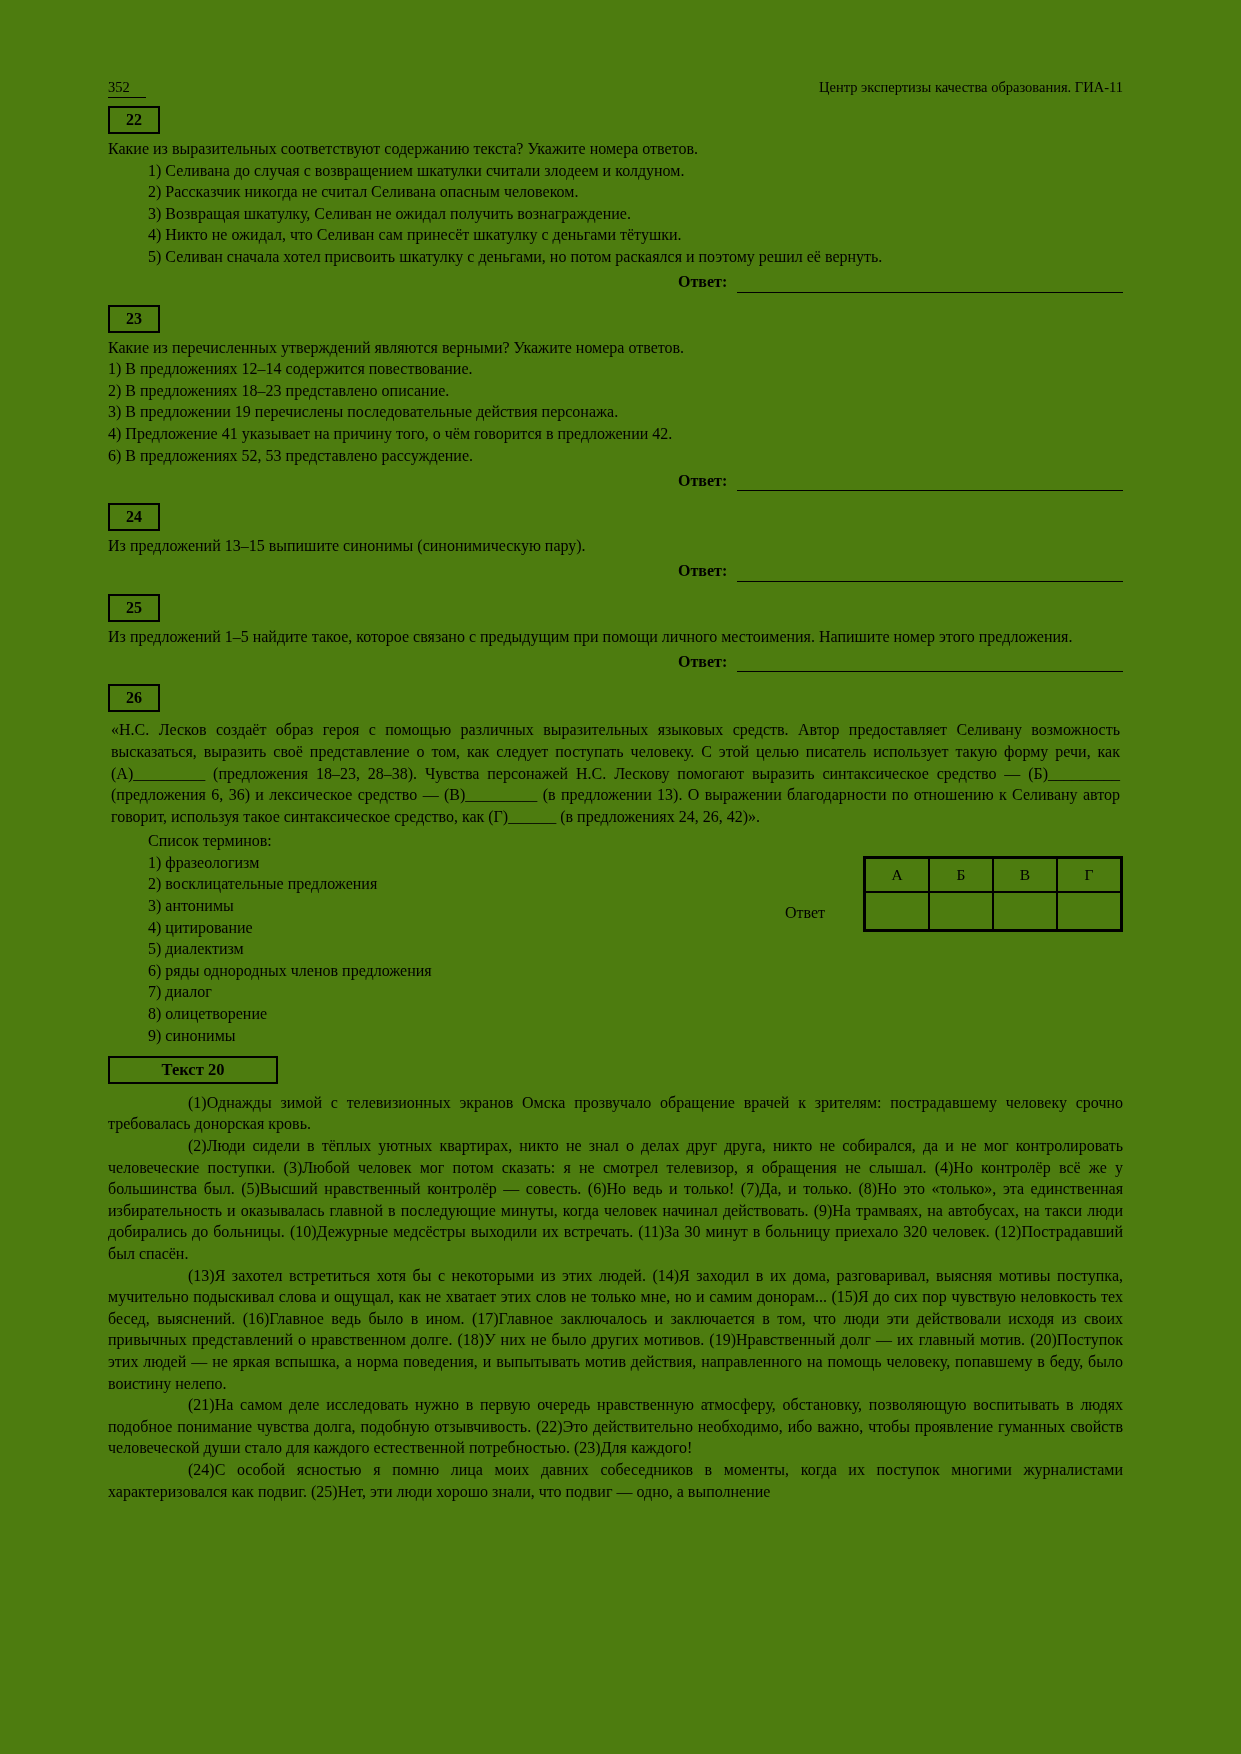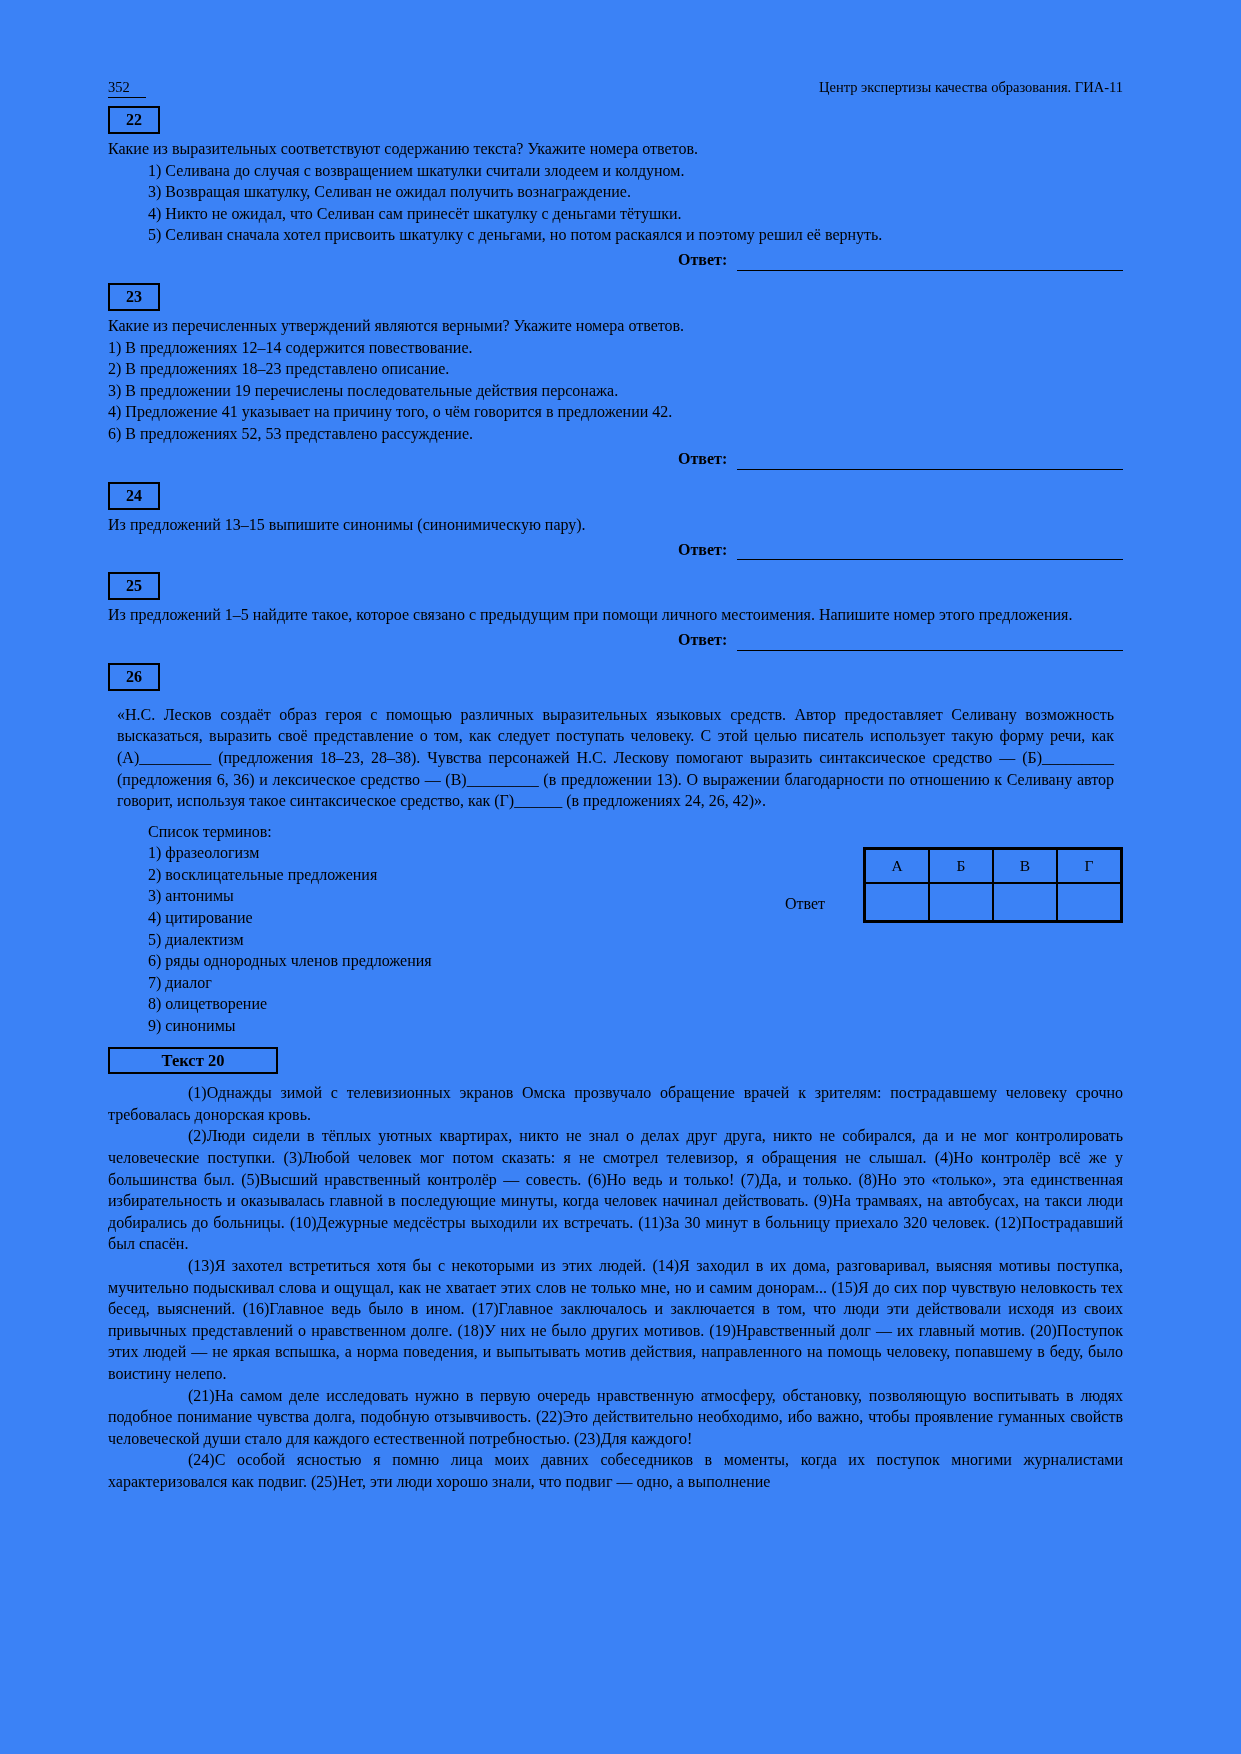--- a/index.html
+++ b/index.html
@@ -1,37 +1,37 @@
 <!DOCTYPE html>
 <html><head>
 <meta charset="utf-8">
 <style>
   html,body { margin:0; padding:0; background:#ffffff; }
   .page {
-    width:1241px; height:1754px; background:#3b82f6; color:#000;
+    width:1241px; height:1754px; background:#4d7c0f; color:#000;
     font-family:"Liberation Serif", serif;
     font-size:16px; line-height:21.6px;
     box-sizing:border-box;
     padding:78px 118px 16px 108px;
     position:relative; overflow:hidden;
   }
   .header-row { display:flex; justify-content:space-between; font-size:14.5px; line-height:18px; margin-bottom:2px; }
   .page-num { border-bottom:1.5px solid #000; padding-right:16px; padding-bottom:1px; }
   .qnum {
     display:inline-block; border:2px solid #000; font-weight:bold;
     width:48px; text-align:center; padding:1px 0;
     margin:6px 0 4px 0; font-size:16px; line-height:22px;
   }
   .prompt { margin:0; text-align:justify; }
   .option { margin:0; }
   .ind { margin-left:40px; }
   .answer-row { display:flex; align-items:flex-end; margin:3px 0 6px 570px; height:22px; }
   .answer-label { font-weight:bold; white-space:nowrap; }
   .answer-line { flex:1; border-bottom:1.6px solid #000; margin-left:10px; height:20px; }
-  .q26-body { margin:9px; text-align:justify; }
+  .q26-body { margin:3px; text-align:justify; }
   .terms-wrap { position:relative; }
   .terms-title { margin:0 0 0 40px; }
   .term { margin:0 0 0 40px; }
   .q26-answer { position:absolute; top:26px; right:0; display:flex; }
   .q26-answer-word { margin:46px 38px 0 0; }
   table.abvg { border-collapse:collapse; border:3px solid #000; }
   table.abvg th, table.abvg td { border:2px solid #000; width:62px; padding:0; }
   table.abvg th { height:32px; font-weight:normal; font-size:15.5px; text-align:center; }
   table.abvg td { height:36px; }
   .q27-prompt { margin:0; text-indent:84px; }
@@ -49,20 +49,21 @@
 
   <div class="header-row">
     <span class="page-num">352</span>
     <span>Центр экспертизы качества образования. ГИА-11</span>
   </div>
 
   <section>
     <div class="qnum">22</div>
     <p class="prompt">Какие из выразительных соответствуют содержанию текста? Укажите номера ответов.</p>
     <p class="option ind">1) Селивана до случая с возвращением шкатулки считали злодеем и колдуном.</p>
+    <p class="option ind">2) Рассказчик никогда не считал Селивана опасным человеком.</p>
     <p class="option ind">3) Возвращая шкатулку, Селиван не ожидал получить вознаграждение.</p>
     <p class="option ind">4) Никто не ожидал, что Селиван сам принесёт шкатулку с деньгами тётушки.</p>
     <p class="option ind">5) Селиван сначала хотел присвоить шкатулку с деньгами, но потом раскаялся и поэтому решил её вернуть.</p>
     <div class="answer-row">
       <span class="answer-label">Ответ:</span>
       <span class="answer-line"></span>
     </div>
   </section>
 
   <section>

